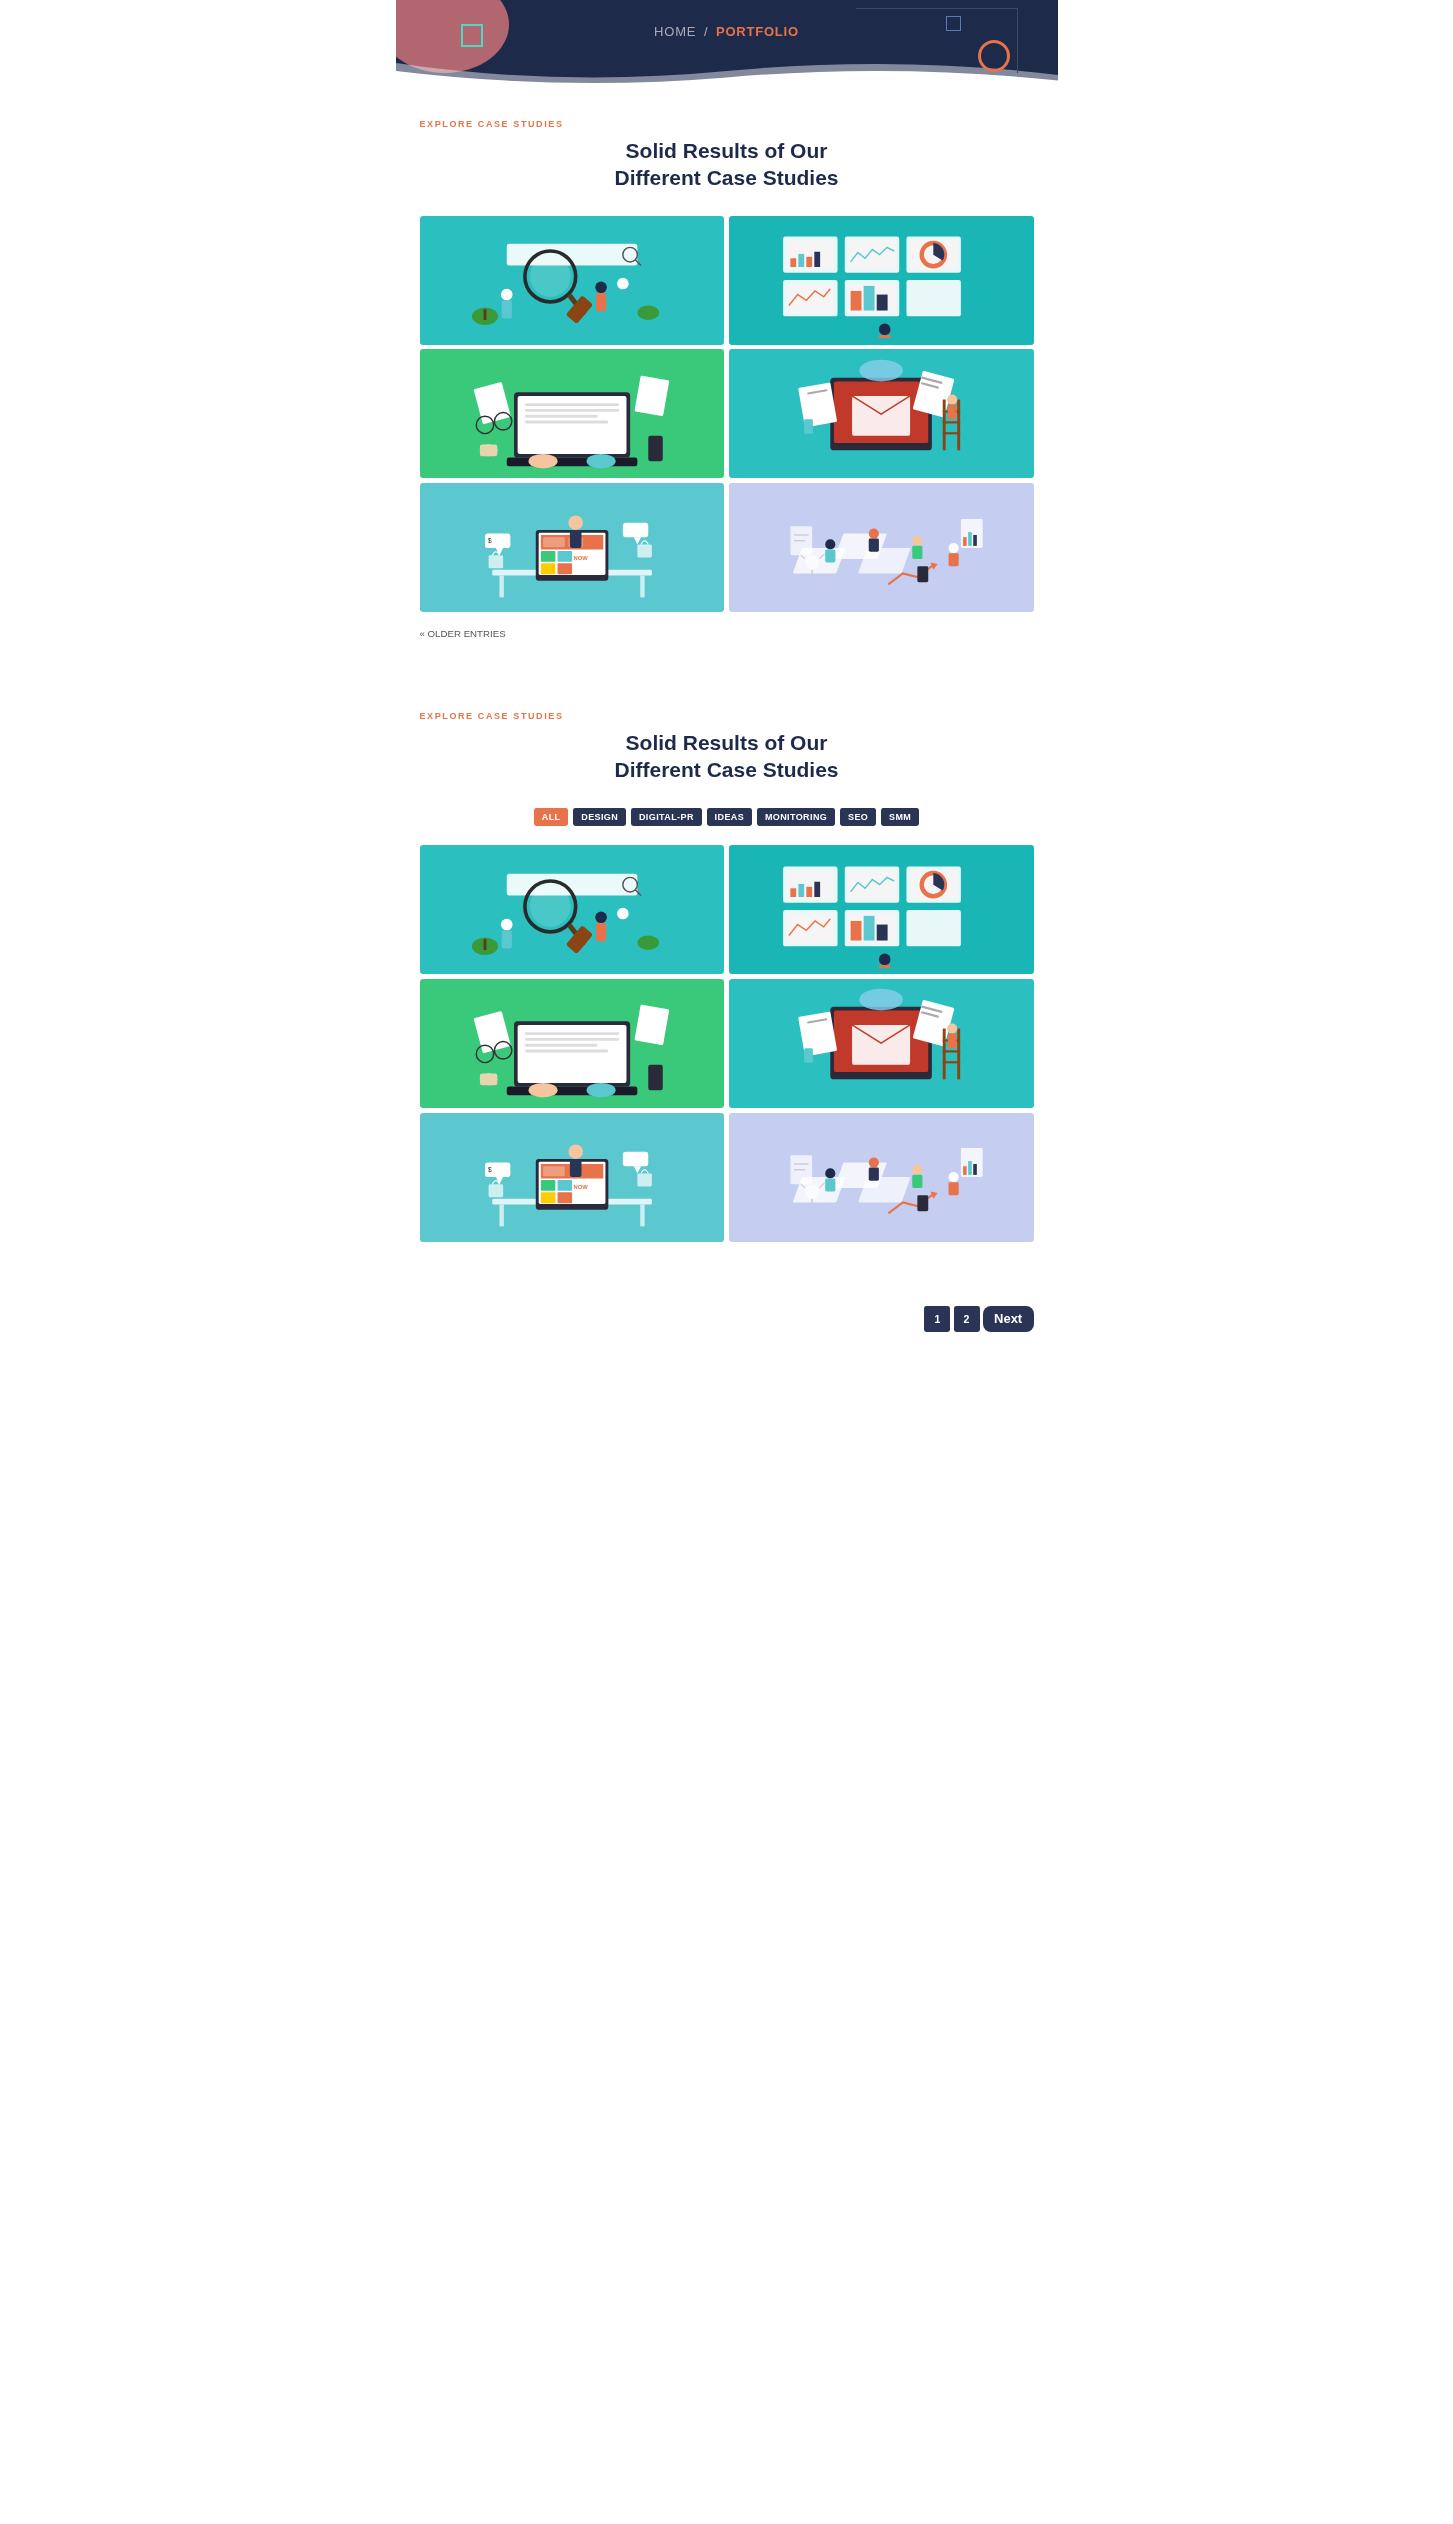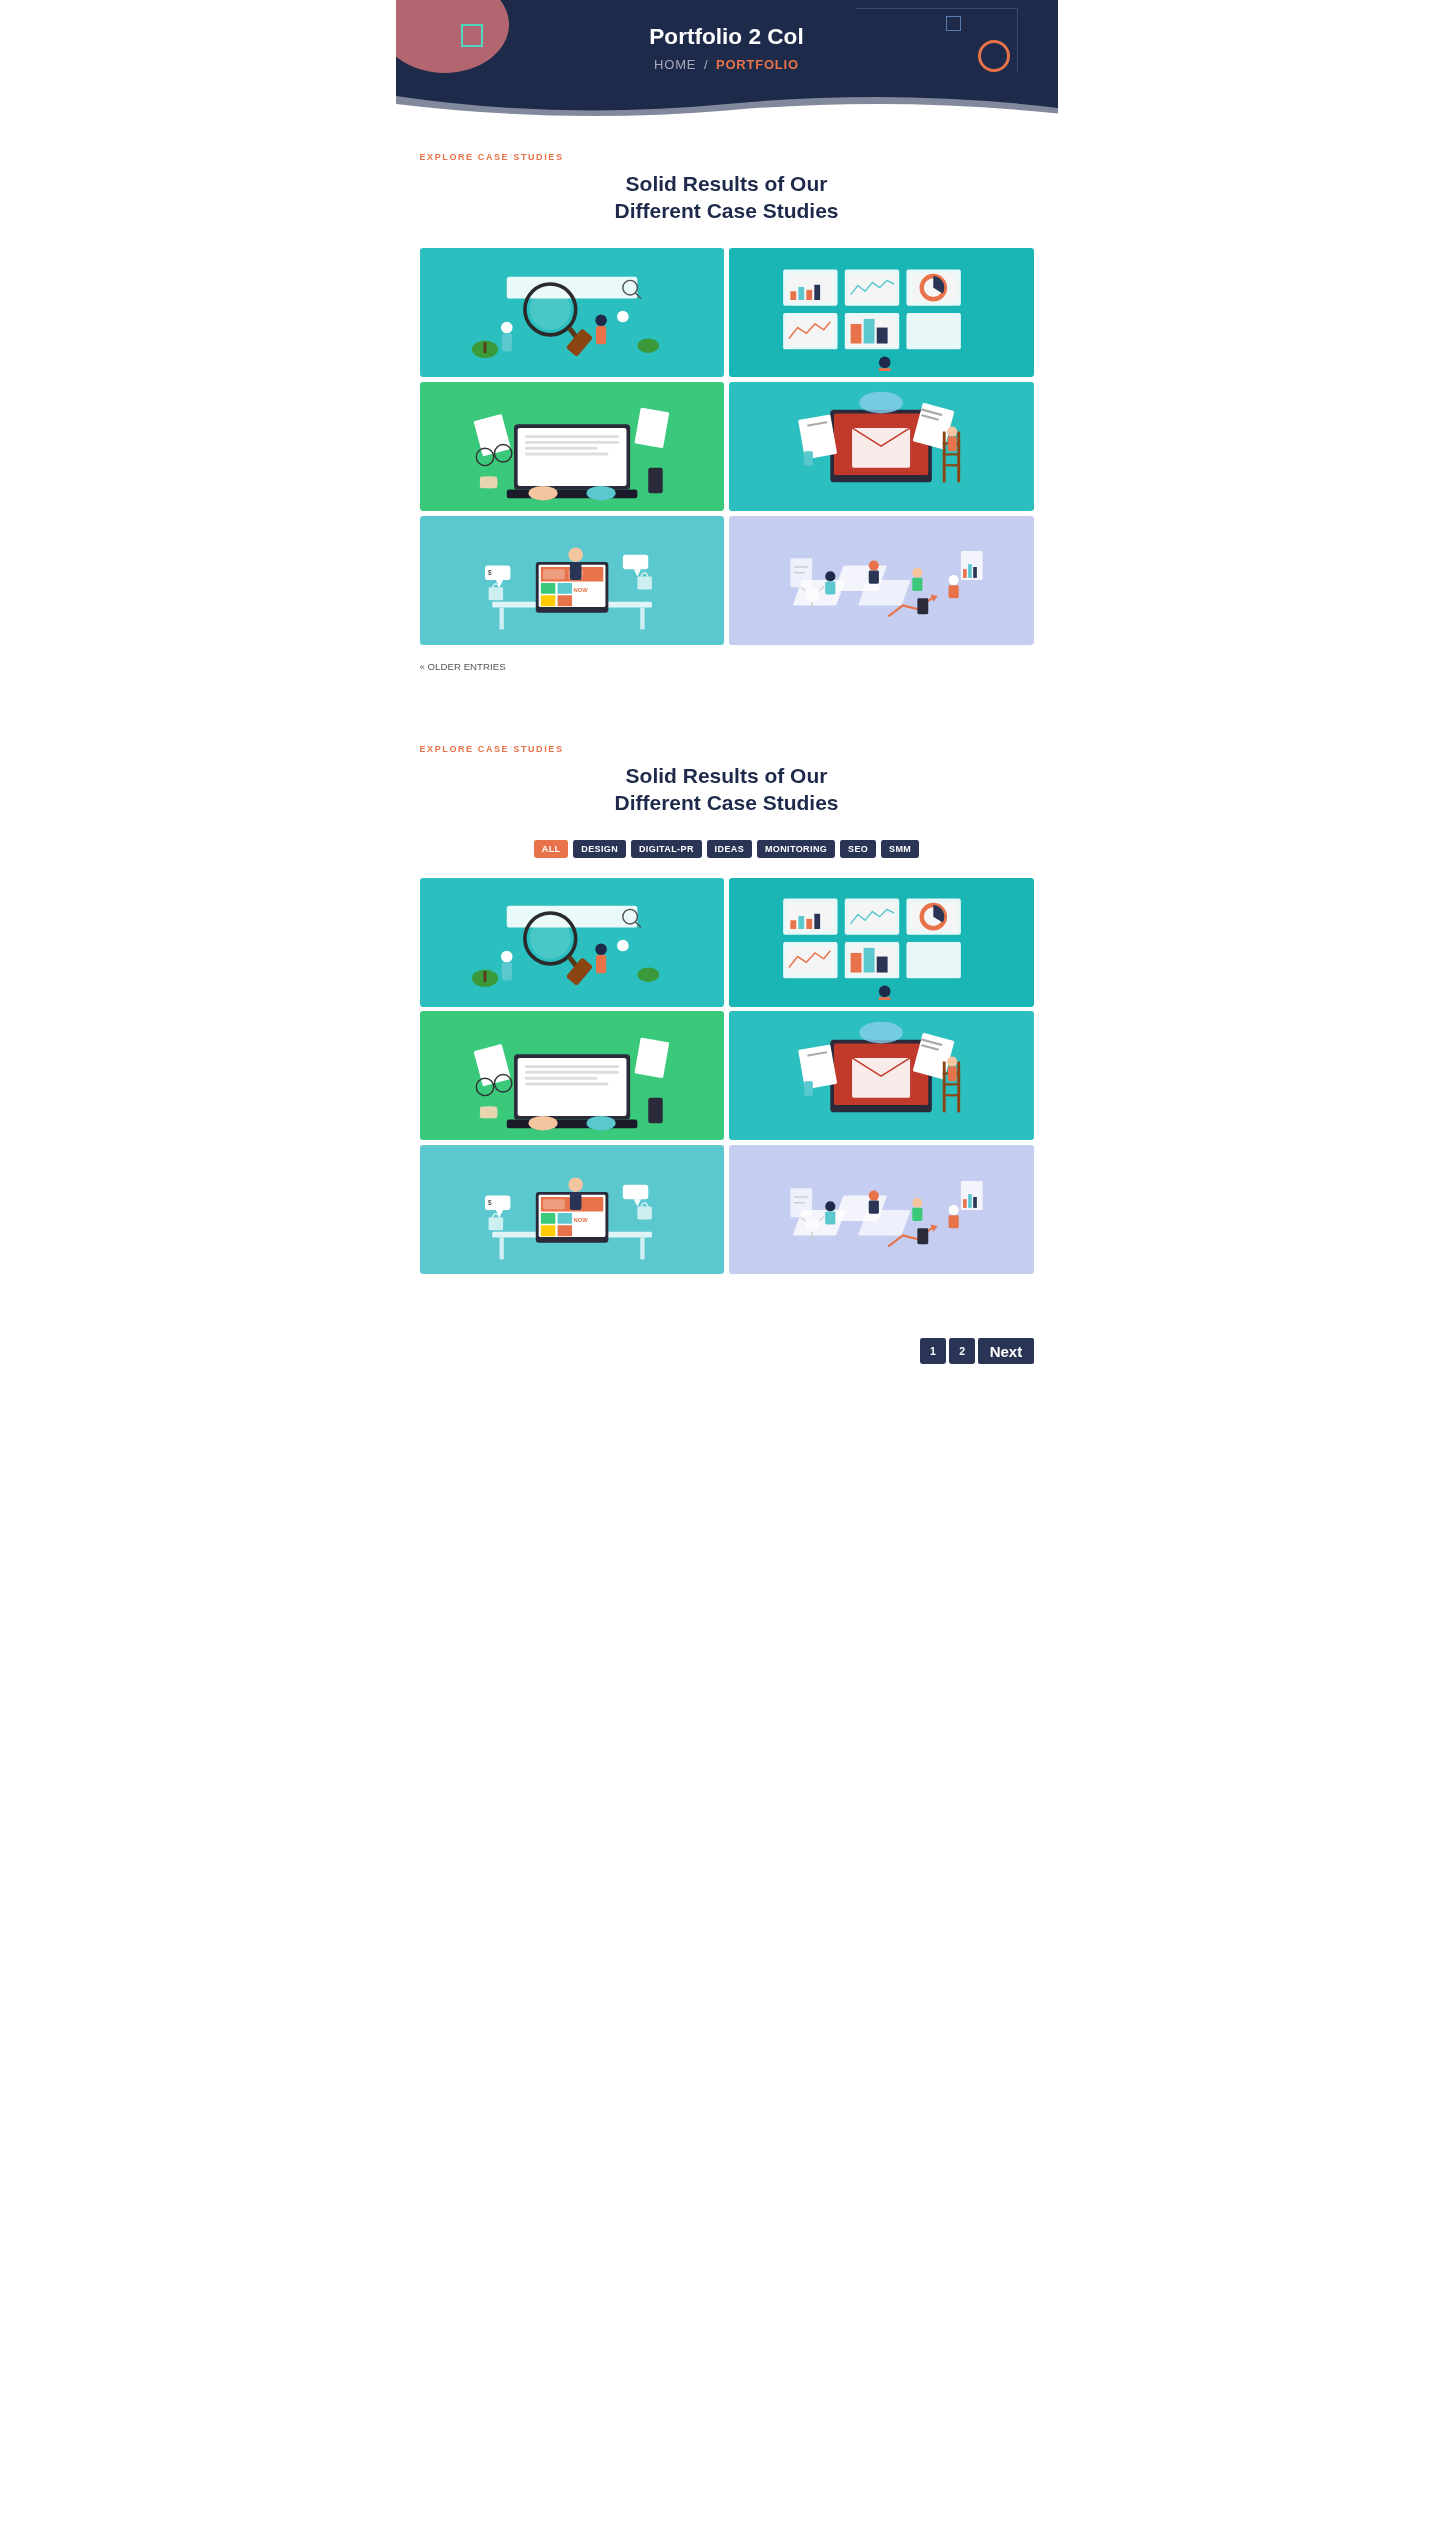--- a/index.html
+++ b/index.html
@@ -208,43 +208,42 @@
     }
     .page-btn.active {
       background: #2a3455;
     }
     .page-next {
       width: auto;
       padding: 0 11.3px;
       height: 26px;
       background: #2a3455;
       color: #fff;
-      font-size: 15px;
+      font-size: 13px;
       font-weight: bold;
-      border-radius: 2px;
+      border-radius: 8px;
       cursor: pointer;
       border: none;
     }
 
     
     .illus svg {
       width: 90%;
       height: 90%;
     }
   </style>
 </head>
 <body>
 
 <div class="header">
   <div class="deco-pink-blob"></div>
   <div class="deco-square-tl"></div>
   <div class="deco-square-tr"></div>
   <div class="deco-circle-tr"></div>
   <div class="deco-line"></div>
-  <h1 class="header-title">Portfolio 2 Col</h1>
   <nav class="breadcrumb">
     <a href="#" class="home-link">HOME</a>
     <span class="sep">/</span>
     <span class="current">PORTFOLIO</span>
   </nav>
   <div class="header-wave">
     <svg viewBox="0 0 820 50" preserveAspectRatio="none" xmlns="http://www.w3.org/2000/svg">
       <path d="M0,20 Q200,50 410,30 Q620,10 820,35 L820,50 L0,50 Z" fill="#e8e8ee" opacity="0.5"></path>
       <path d="M0,30 Q205,55 410,38 Q615,20 820,42 L820,50 L0,50 Z" fill="#fff"></path>
     </svg>

